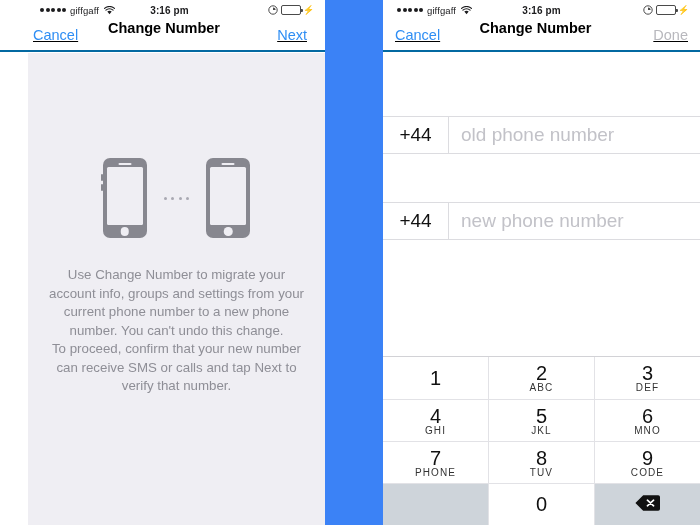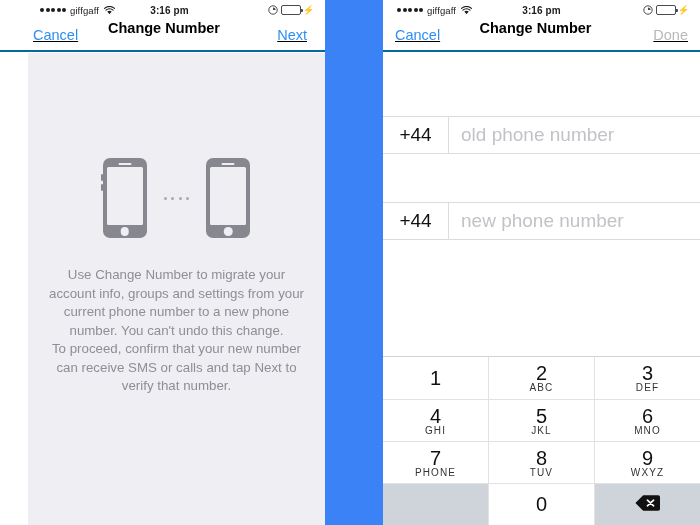--- a/index.html
+++ b/index.html
@@ -340,21 +340,21 @@
         <div class="key">
           <span class="num">7</span>
           <span class="ltr">PHONE</span>
         </div>
         <div class="key">
           <span class="num">8</span>
           <span class="ltr">TUV</span>
         </div>
         <div class="key">
           <span class="num">9</span>
-          <span class="ltr">WXYZ</span>
+          <span class="ltr">CODE</span>
         </div>
       </div>
 
       <div class="kp-row">
         <div class="key gray blank"></div>
         <div class="key">
           <span class="num">0</span>
         </div>
         <div class="key gray">
           <span class="bksp-glyph">

